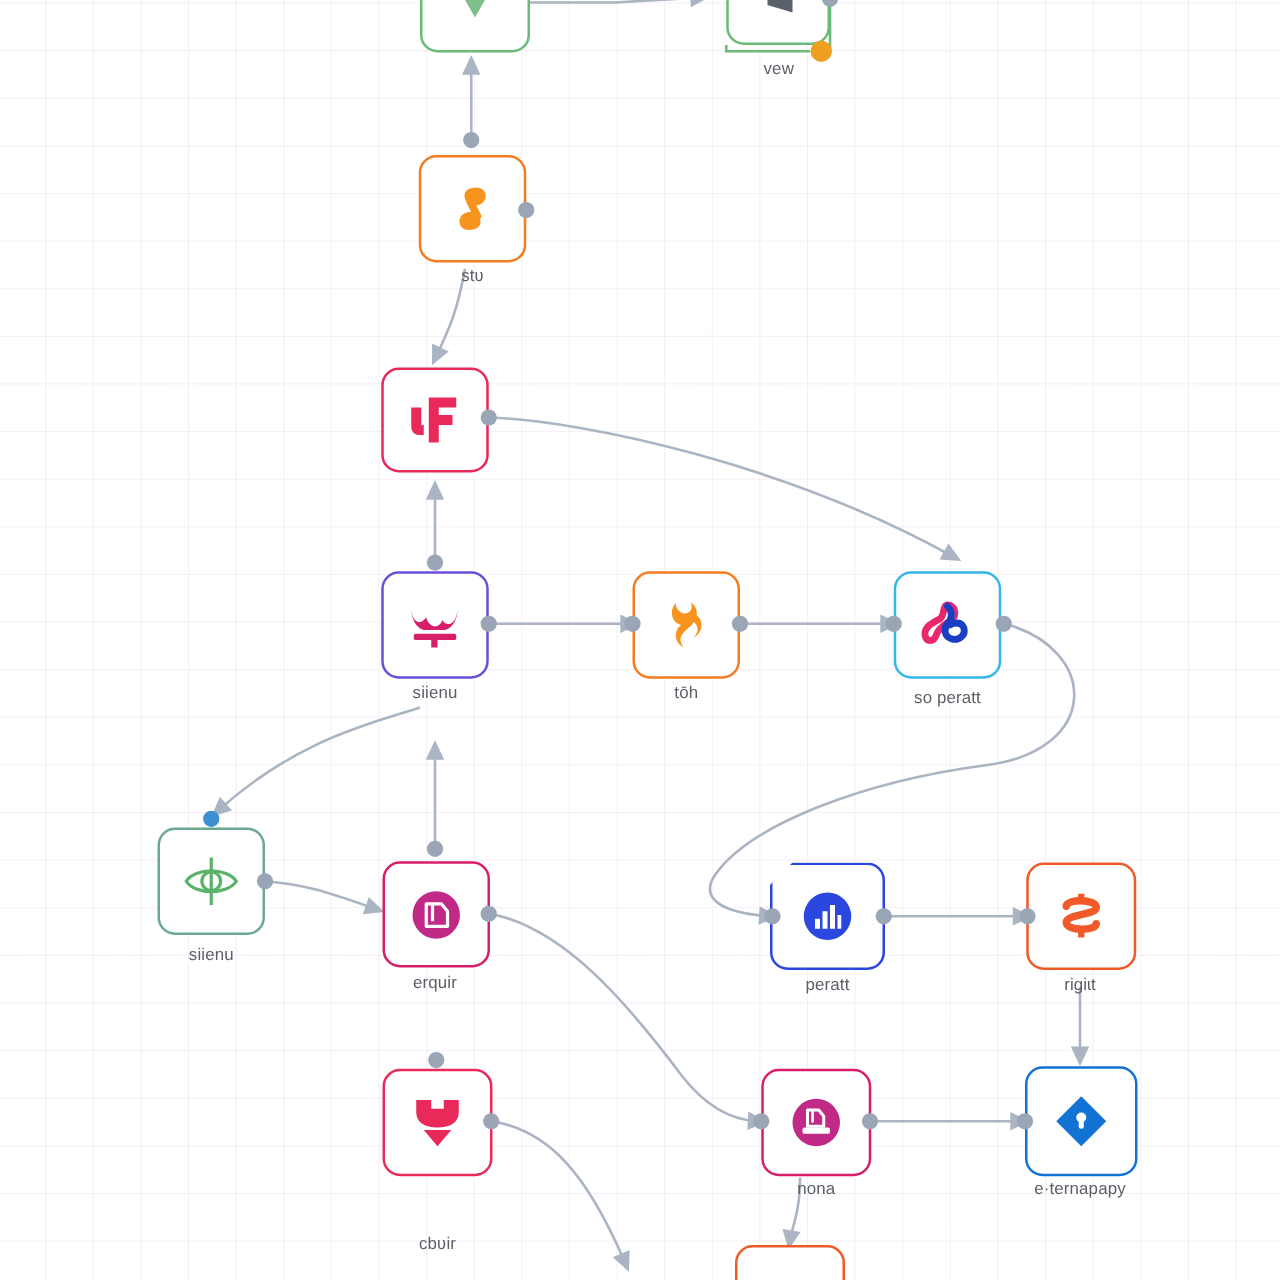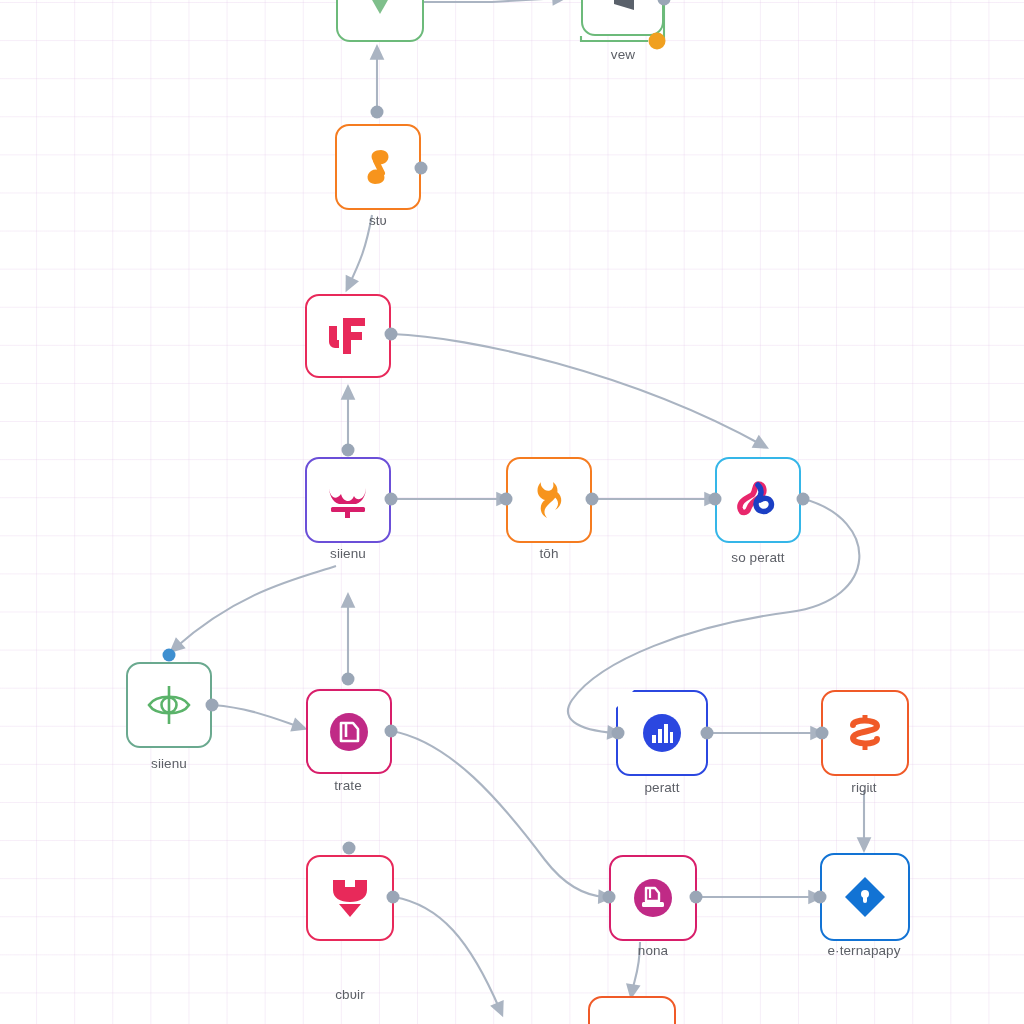--- a/index.html
+++ b/index.html
@@ -165,21 +165,21 @@
 
   <div class="node" style="left:306px;top:689px;width:86px;height:85px;border-color:#d81e6a;">
     <span class="glyph">
       <svg width="44" height="44" viewBox="0 0 44 44">
         <circle cx="22" cy="22" r="19" fill="#c02a86"></circle>
         <path d="M14,13 L26,13 L31,19 L31,31 L14,31 Z" fill="none" stroke="#fff" stroke-width="2.6" stroke-linejoin="round"></path>
         <path d="M19,13 L19,27" stroke="#fff" stroke-width="2.6"></path>
       </svg>
     </span>
   </div>
-  <div class="label" style="left:348px;top:778px;">trate</div>
+  <div class="label" style="left:348px;top:778px;">erquir</div>
 
   <div class="node" style="left:616px;top:690px;width:92px;height:86px;border-color:#2b47e0;
               border-top-left-radius:0;clip-path:polygon(18px 0,100% 0,100% 100%,0 100%,0 18px);">
     <span class="glyph">
       <svg width="44" height="44" viewBox="0 0 44 44">
         <circle cx="22" cy="22" r="19" fill="#2b47e0"></circle>
         <rect x="12" y="24" width="4" height="8" fill="#fff"></rect>
         <rect x="18" y="18" width="4" height="14" fill="#fff"></rect>
         <rect x="24" y="13" width="4" height="19" fill="#fff"></rect>
         <rect x="30" y="21" width="3" height="11" fill="#fff"></rect>

